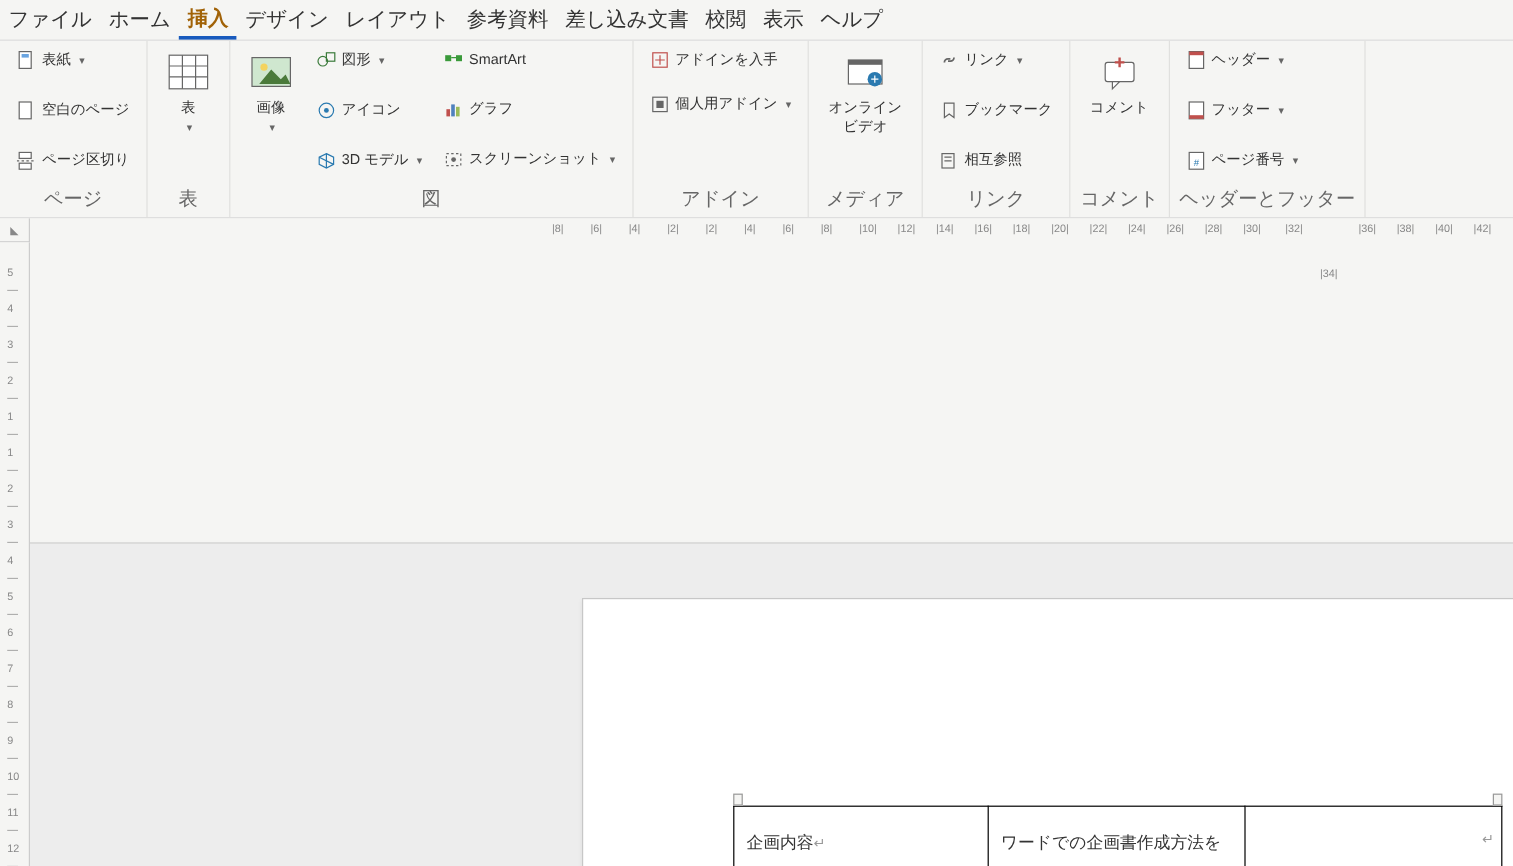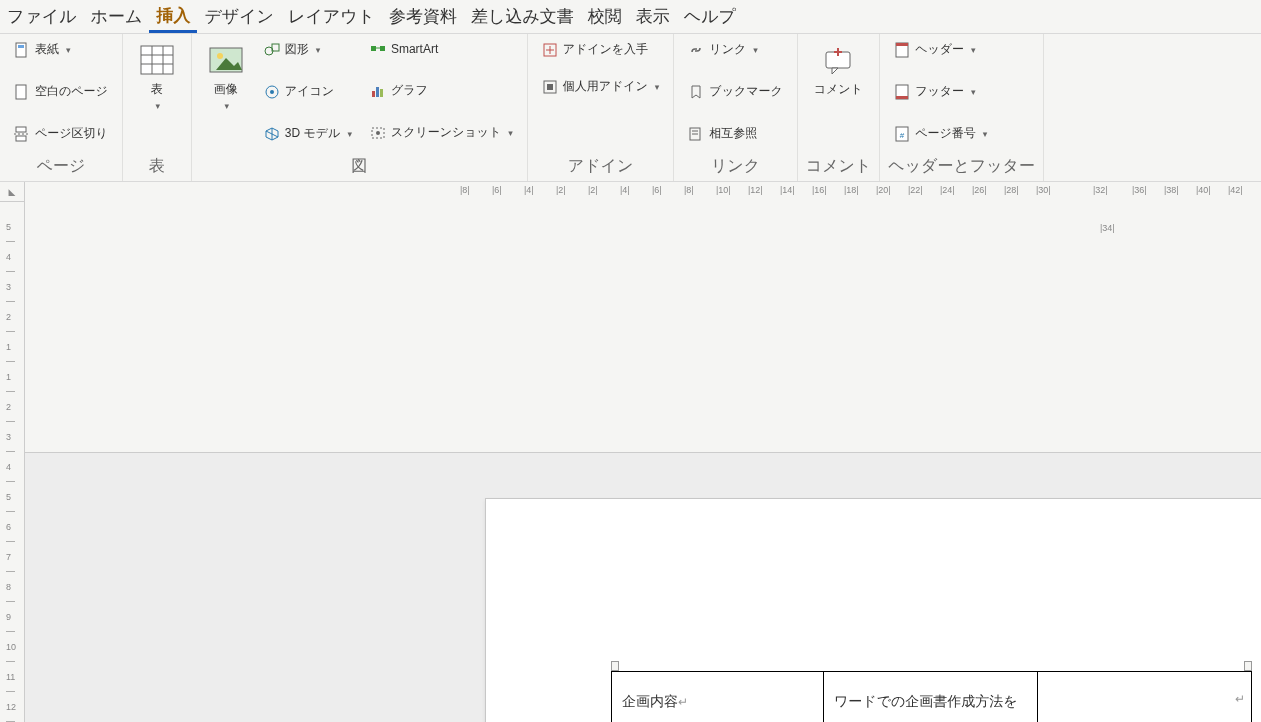--- a/index.html
+++ b/index.html
@@ -221,20 +221,38 @@
               </svg>
             </span>
           <span>個人用アドイン</span>
           <span class="caret">▾</span>
         </div>
       </div>
     </div>
     <div class="ribbon-group-label">アドイン</div>
   </div>
 
+  <div class="ribbon-group">
+    <div class="ribbon-group-content">
+      <div class="btn-big">
+        <span class="icon-lg">
+            <svg width="36" height="36">
+              <rect x="4" y="8" width="28" height="20" fill="#fff" stroke="#666"></rect>
+              <rect x="4" y="8" width="28" height="4" fill="#666"></rect>
+              <circle cx="26" cy="24" r="6" fill="#2a7ab0"></circle>
+              <line x1="23" y1="24" x2="29" y2="24" stroke="#fff"></line>
+              <line x1="26" y1="21" x2="26" y2="27" stroke="#fff"></line>
+            </svg>
+          </span>
+        <span class="lbl" style="white-space:pre-line;">オンライン
+ビデオ</span>
+      </div>
+    </div>
+    <div class="ribbon-group-label">メディア</div>
+  </div>
 
   <div class="ribbon-group">
     <div class="ribbon-group-content">
       <div class="btn-col">
         <div class="btn-small">
           <span class="icon-sm">
               <svg width="16" height="16">
                 <path d="M4 10a3 3 0 013-3h2M12 6a3 3 0 01-3 3H7" fill="none" stroke="#666" stroke-width="1.5"></path>
               </svg>
             </span>
@@ -375,21 +393,21 @@
         <span class="tick" style="left: 723px;">|12|</span>
         <span class="tick" style="left: 755px;">|14|</span>
         <span class="tick" style="left: 787px;">|16|</span>
         <span class="tick" style="left: 819px;">|18|</span>
         <span class="tick" style="left: 851px;">|20|</span>
         <span class="tick" style="left: 883px;">|22|</span>
         <span class="tick" style="left: 915px;">|24|</span>
         <span class="tick" style="left: 947px;">|26|</span>
         <span class="tick" style="left: 979px;">|28|</span>
         <span class="tick" style="left: 1011px;">|30|</span>
-        <span class="tick" style="left: 1068px;">|32|</span>
+        <span class="tick" style="left: 1046px;">|32|</span>
         <span class="tick" style="left: 1075px; margin-top: 38px;">|34|</span>
         <span class="tick" style="left: 1107px;">|36|</span>
         <span class="tick" style="left: 1139px;">|38|</span>
         <span class="tick" style="left: 1171px;">|40|</span>
         <span class="tick" style="left: 1203px;">|42|</span>
       </div>
     <div class="doc-scroll">
       <div class="page">
         <div class="tbl-margin">
           <div class="mk" style="left:0;"></div>

